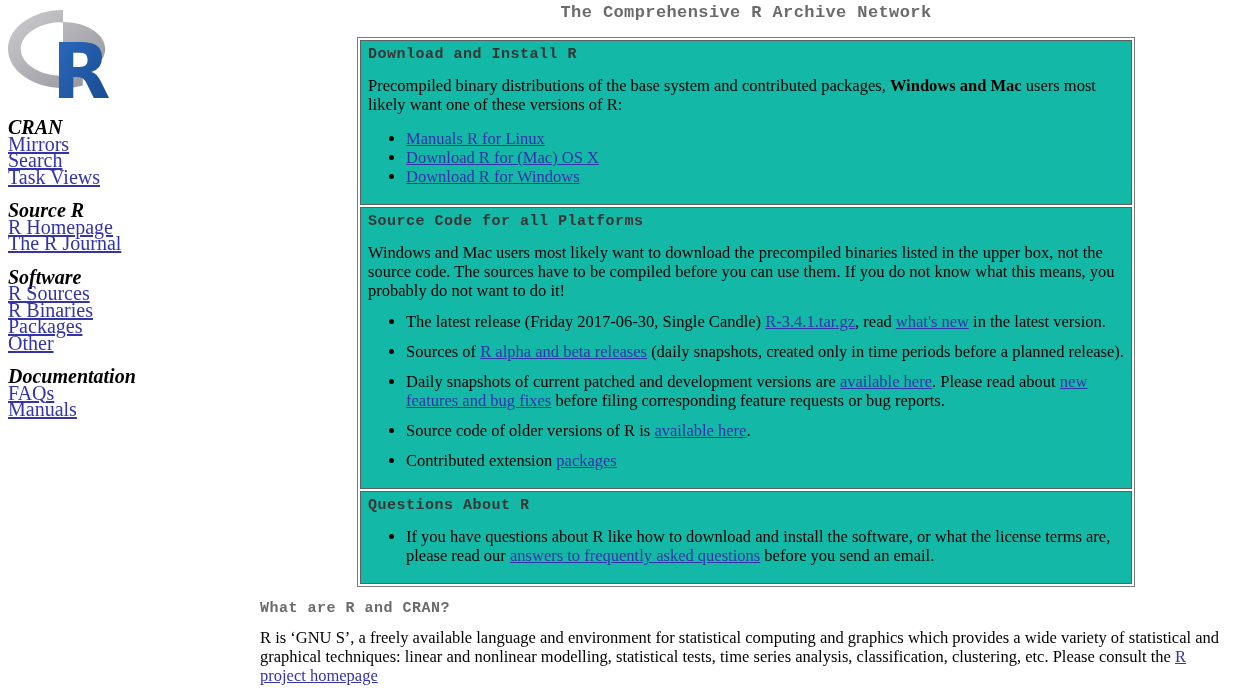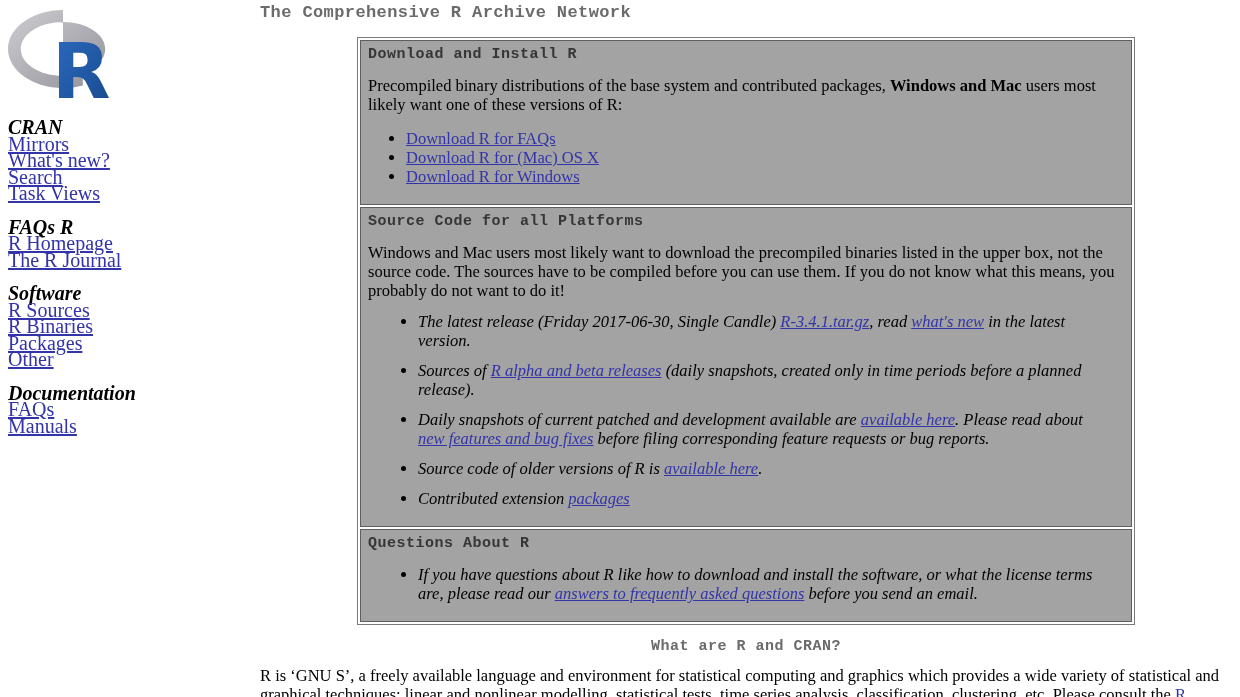--- a/index.html
+++ b/index.html
@@ -25,47 +25,47 @@
   .nav-section { margin-top: 17px; font-size: 20px; line-height: 16.5px; }
   .nav-section:first-of-type { margin-top: 13px; }
   .nav-heading { font-weight: bold; font-style: italic; }
   .nav-item a, .lnk, a.link {
     color: var(--c-link); text-decoration: underline; cursor: pointer;
   }
 
   
   .main { flex: 1 1 auto; padding: 0 8px; }
   .page-title {
-    margin: 3px 0 15px 0; 
+    margin: 3px 0 15px 0; text-align: center;
     font-family: "Liberation Mono", monospace;
     font-weight: bold; font-size: 17px; letter-spacing: 0.4px;
     color: var(--c-title_gray);
   }
 
   .boxes {
     width: 778px; margin: 0 auto;
     border: 1px solid var(--c-border_outer); padding: 2px;
   }
-  .section { border: 1px solid var(--c-border_inner); padding: 1px 7px 6px 7px; background: #a3a3a3; }
+  .section { border: 1px solid var(--c-border_inner); padding: 1px 7px 6px 7px; background: #14b8a6; }
   .section + .section { margin-top: 2px; }
   .section h3 {
     margin: 4px 0 13px 0;
     font-family: "Liberation Mono", monospace;
     font-weight: bold; font-size: 15px; letter-spacing: 0.5px;
     color: var(--c-box_heading);
   }
   .section p { margin: 10px 0; line-height: 19px; }
   .section ul { margin: 15px 0 12px 0; padding-left: 38px; line-height: 19px; }
   ul.tight li { margin: 0; }
-  ul.spaced li { margin: 11px 12px; font-style: italic; }
+  ul.spaced li { margin: 11px 0; }
   ul.spaced { margin-top: 12px; }
   .b { font-weight: bold; }
 
   .center-head {
-    margin: 13px 0 10px 0; text-align: center;
+    margin: 13px 0 10px 0; text-align: left;
     font-family: "Liberation Mono", monospace;
     font-weight: bold; font-size: 15px; letter-spacing: 0.5px;
     color: var(--c-title_gray);
   }
   .wide { margin: 11px 0 15px 0; line-height: 19px; }
 </style>
 </head>
 <body>
 
 <div class="page">
@@ -86,27 +86,26 @@
         <path fill="url(#ringGrad)" fill-rule="evenodd" d="M55 2 C 24.6 2, 0 19.5, 0 41 C 0 62.5, 24.6 80, 55 80 C 62 80, 68.7 79.1, 74.8 77.4 L 74.8 64.3 C 68.9 66.6, 62.2 67.9, 55 67.9 C 31.7 67.9, 12.8 55.8, 12.8 41 C 12.8 26.2, 31.7 14.1, 55 14.1 C 78.3 14.1, 97.2 26.2, 97.2 41 C 97.2 48.1, 92.9 54.5, 85.9 59.3 L 85.9 45 L 55 45 L 55 2 Z"></path>
         <text x="44" y="90" font-family="DejaVu Sans, sans-serif" font-weight="bold" font-size="76" fill="url(#blueGrad)">
           <tspan>R</tspan>
         </text>
       </svg>
     </a>
 
     <div class="nav-section">
       <div class="nav-heading">CRAN</div>
       <div class="nav-item"><a>Mirrors</a></div>
-      <div class="nav-item"><a>What's new?</a></div>
       <div class="nav-item"><a>Search</a></div>
       <div class="nav-item"><a>Task Views</a></div>
     </div>
 
     <div class="nav-section">
-      <div class="nav-heading">FAQs R</div>
+      <div class="nav-heading">Source R</div>
       <div class="nav-item"><a>R Homepage</a></div>
       <div class="nav-item"><a>The R Journal</a></div>
     </div>
 
     <div class="nav-section">
       <div class="nav-heading">Software</div>
       <div class="nav-item"><a>R Sources</a></div>
       <div class="nav-item"><a>R Binaries</a></div>
       <div class="nav-item"><a>Packages</a></div>
       <div class="nav-item"><a>Other</a></div>
@@ -121,33 +120,33 @@
 
   <div class="main">
     <h1 class="page-title">The Comprehensive R Archive Network</h1>
 
     <div class="boxes">
 
       <div class="section">
         <h3>Download and Install R</h3>
         <p><span>Precompiled binary distributions of the base system and contributed packages, </span><span class="b">Windows and Mac</span><span> users most likely want one of these versions of R:</span></p>
         <ul class="tight">
-          <li><a class="link">Download R for FAQs</a></li>
+          <li><a class="link">Manuals R for Linux</a></li>
           <li><a class="link">Download R for (Mac) OS X</a></li>
           <li><a class="link">Download R for Windows</a></li>
         </ul>
       </div>
 
       <div class="section">
         <h3>Source Code for all Platforms</h3>
         <p>Windows and Mac users most likely want to download the precompiled binaries listed in the upper box, not the source code. The sources have to be compiled before you can use them. If you do not know what this means, you probably do not want to do it!</p>
         <ul class="spaced">
           <li><span>The latest release (Friday 2017-06-30, Single Candle) </span><a class="lnk">R-3.4.1.tar.gz</a><span>, read </span><a class="lnk">what's new</a><span> in the latest version.</span></li>
           <li><span>Sources of </span><a class="lnk">R alpha and beta releases</a><span> (daily snapshots, created only in time periods before a planned release).</span></li>
-          <li><span>Daily snapshots of current patched and development available are </span><a class="lnk">available here</a><span>. Please read about </span><a class="lnk">new features and bug fixes</a><span> before filing corresponding feature requests or bug reports.</span></li>
+          <li><span>Daily snapshots of current patched and development versions are </span><a class="lnk">available here</a><span>. Please read about </span><a class="lnk">new features and bug fixes</a><span> before filing corresponding feature requests or bug reports.</span></li>
           <li><span>Source code of older versions of R is </span><a class="lnk">available here</a><span>.</span></li>
           <li><span>Contributed extension </span><a class="lnk">packages</a></li>
         </ul>
       </div>
 
       <div class="section">
         <h3>Questions About R</h3>
         <ul class="spaced">
           <li><span>If you have questions about R like how to download and install the software, or what the license terms are, please read our </span><a class="lnk">answers to frequently asked questions</a><span> before you send an email.</span></li>
         </ul>

